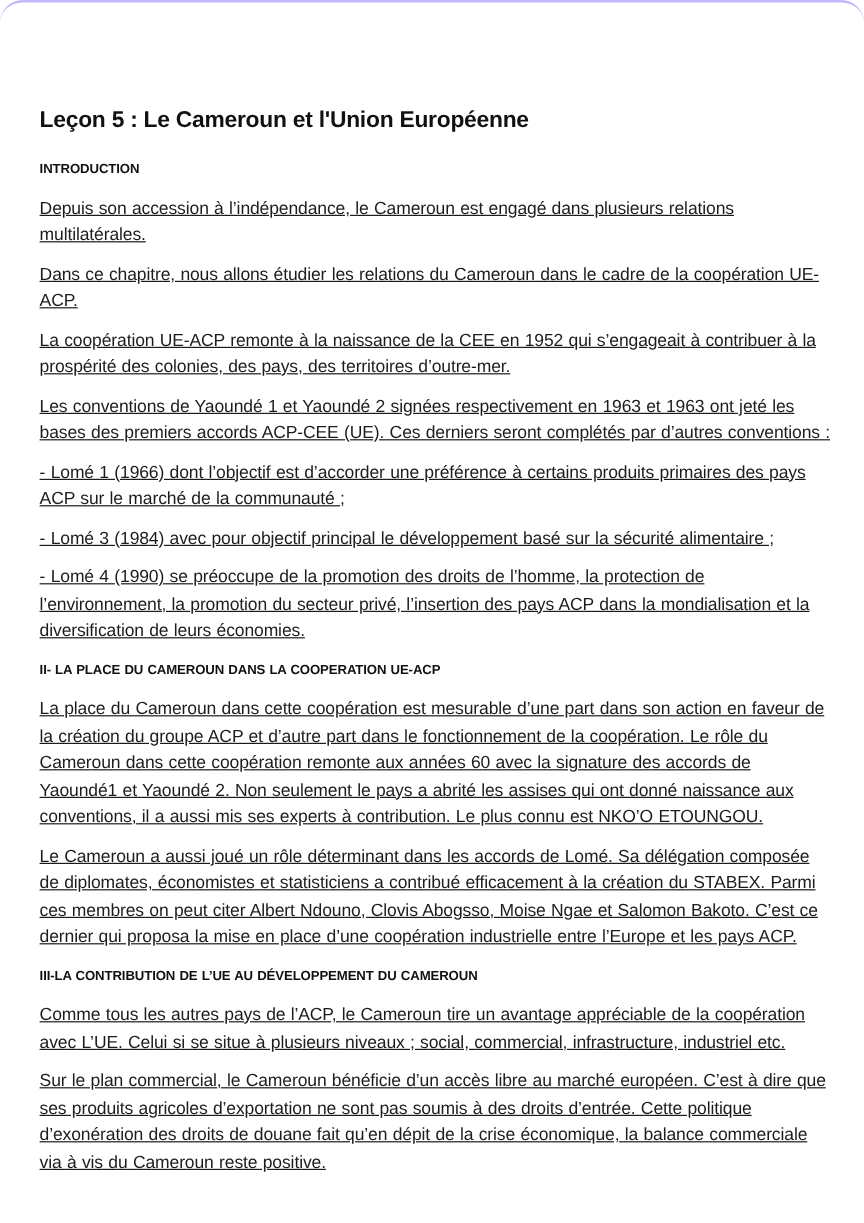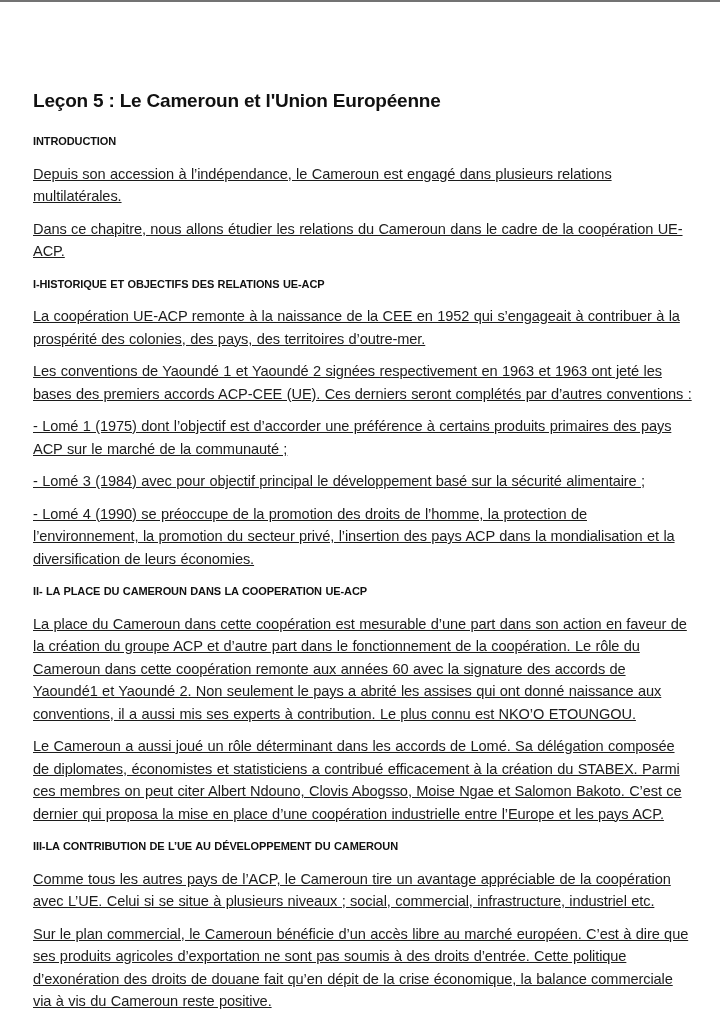--- a/index.html
+++ b/index.html
@@ -6,25 +6,26 @@
     margin: 0;
     padding: 0;
     background: #ffffff;
   }
   .page {
     position: relative;
     width: 720px;
     height: 1019px;
     margin: 0 auto;
     background: #ffffff;
-    border-top: 2px solid #737373;
+    border-top: 2px solid #c4b5fd;
     box-sizing: border-box;
     overflow: hidden;
     font-family: "Liberation Sans", sans-serif;
     color: #1a1a1a;
+    border-radius: 19px;
   }
   .content {
     position: absolute;
     top: 88px;
     left: 33px;
     right: 28px;
   }
   .doc-title {
     font-size: 19px;
     font-weight: bold;
@@ -53,24 +54,23 @@
 </head>
 <body>
 
 <div class="page">
   <div class="content">
     <h1 class="doc-title">Leçon 5 : Le Cameroun et l'Union Européenne</h1>
     <div id="doc-body">
         <h2 class="doc-block">INTRODUCTION</h2>
         <p class="doc-block">Depuis son accession à l’indépendance, le Cameroun est engagé dans plusieurs relations multilatérales.</p>
         <p class="doc-block">Dans ce chapitre, nous allons étudier les relations du Cameroun dans le cadre de la coopération UE-ACP.</p>
-        <h2 class="doc-block">I-HISTORIQUE ET OBJECTIFS DES RELATIONS UE-ACP</h2>
         <p class="doc-block">La coopération UE-ACP remonte à la naissance de la CEE en 1952 qui s’engageait à contribuer à la prospérité des colonies, des pays, des territoires d’outre-mer.</p>
         <p class="doc-block">Les conventions de Yaoundé 1 et Yaoundé 2 signées respectivement en 1963 et 1963 ont jeté les bases des premiers accords ACP-CEE (UE). Ces derniers seront complétés par d’autres conventions :</p>
-        <p class="doc-block">- Lomé 1 (1975) dont l’objectif est d’accorder une préférence à certains produits primaires des pays ACP sur le marché de la communauté ;</p>
+        <p class="doc-block">- Lomé 1 (1966) dont l’objectif est d’accorder une préférence à certains produits primaires des pays ACP sur le marché de la communauté ;</p>
         <p class="doc-block">- Lomé 3 (1984) avec pour objectif principal le développement basé sur la sécurité alimentaire ;</p>
         <p class="doc-block">- Lomé 4 (1990) se préoccupe de la promotion des droits de l’homme, la protection de l’environnement, la promotion du secteur privé, l’insertion des pays ACP dans la mondialisation et la diversification de leurs économies.</p>
         <h2 class="doc-block">II- LA PLACE DU CAMEROUN DANS LA COOPERATION UE-ACP</h2>
         <p class="doc-block">La place du Cameroun dans cette coopération est mesurable d’une part dans son action en faveur de la création du groupe ACP et d’autre part dans le fonctionnement de la coopération. Le rôle du Cameroun dans cette coopération remonte aux années 60 avec la signature des accords de Yaoundé1 et Yaoundé 2. Non seulement le pays a abrité les assises qui ont donné naissance aux conventions, il a aussi mis ses experts à contribution. Le plus connu est NKO’O ETOUNGOU.</p>
         <p class="doc-block">Le Cameroun a aussi joué un rôle déterminant dans les accords de Lomé. Sa délégation composée de diplomates, économistes et statisticiens a contribué efficacement à la création du STABEX. Parmi ces membres on peut citer Albert Ndouno, Clovis Abogsso, Moise Ngae et Salomon Bakoto. C’est ce dernier qui proposa la mise en place d’une coopération industrielle entre l’Europe et les pays ACP.</p>
         <h2 class="doc-block">III-LA CONTRIBUTION DE L’UE AU DÉVELOPPEMENT DU CAMEROUN</h2>
         <p class="doc-block">Comme tous les autres pays de l’ACP, le Cameroun tire un avantage appréciable de la coopération avec L’UE. Celui si se situe à plusieurs niveaux ; social, commercial, infrastructure, industriel etc.</p>
         <p class="doc-block">Sur le plan commercial, le Cameroun bénéficie d’un accès libre au marché européen. C’est à dire que ses produits agricoles d’exportation ne sont pas soumis à des droits d’entrée. Cette politique d’exonération des droits de douane fait qu’en dépit de la crise économique, la balance commerciale via à vis du Cameroun reste positive.</p>
       </div>
   </div>

